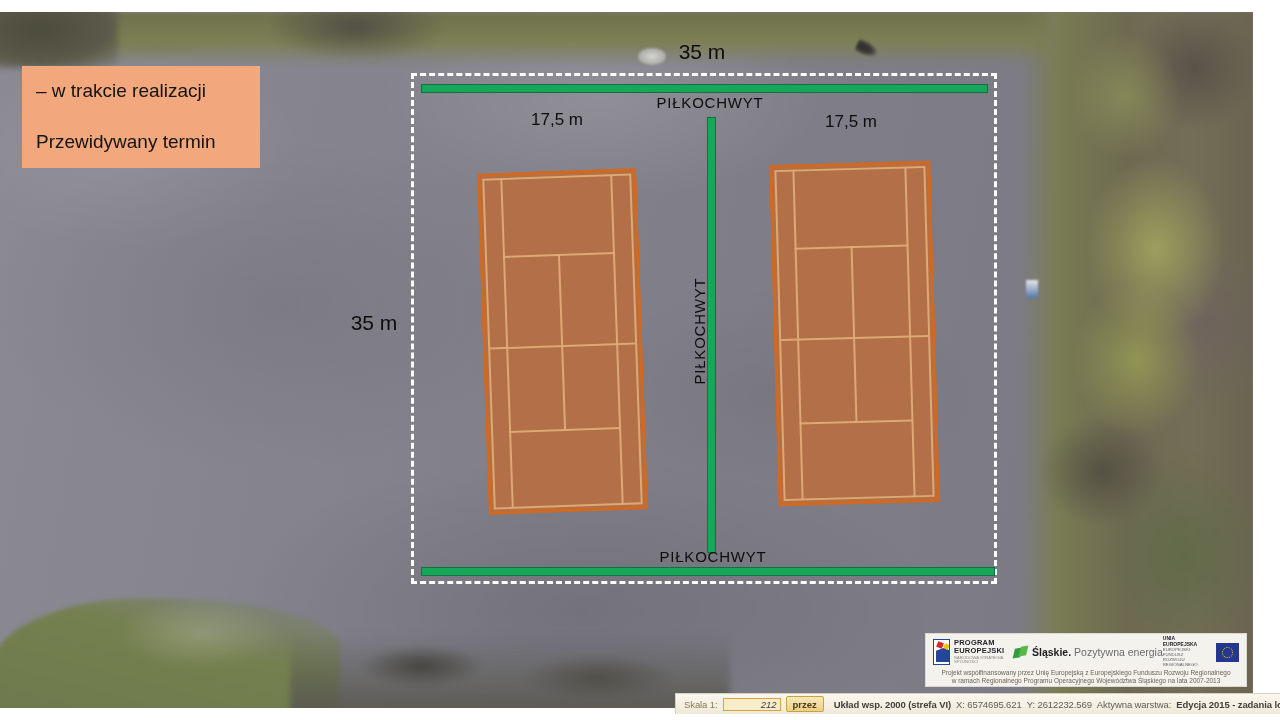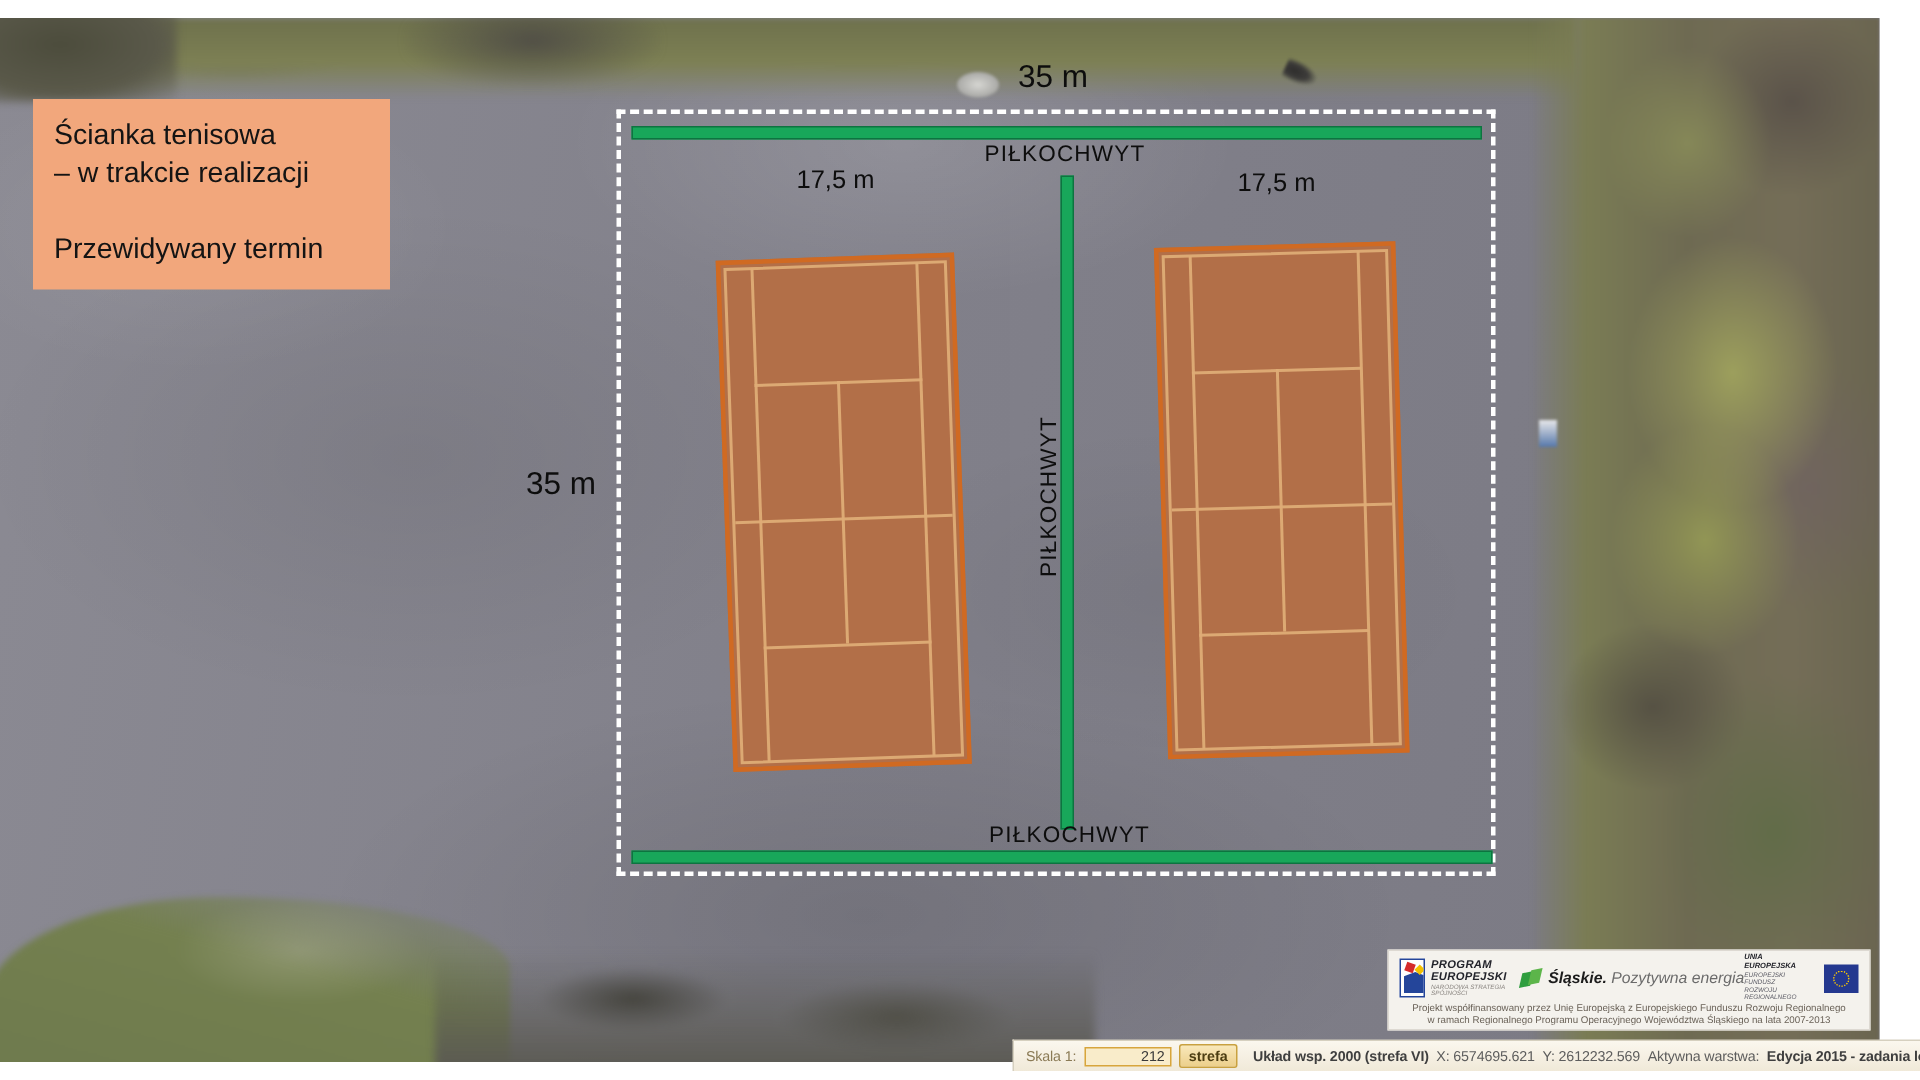--- a/index.html
+++ b/index.html
@@ -86,21 +86,21 @@
   .cl-sl{left:13%;top:3px;bottom:3px;width:2px;}
   .cl-sr{left:85%;top:3px;bottom:3px;width:2px;}
   .cl-st{left:13%;right:14%;top:24%;height:2px;}
   .cl-sb{left:13%;right:14%;top:76%;height:2px;}
   .cl-net{left:4px;right:4px;top:51%;height:2px;}
   .cl-c{left:49%;top:24%;height:52%;width:2px;}
 
   
   .banner{position:absolute;left:925px;top:633px;width:322px;height:54px;box-sizing:border-box;
     background:#f4f2ed;border:1px solid #ddd9d2;padding:3px 7px 0 7px;}
-  .banner-row{display:flex;align-items:center;justify-content:flex-end;height:30px;font-style:italic;}
+  .banner-row{display:flex;align-items:center;justify-content:flex-end;height:30px;}
   .logo-group{display:flex;align-items:center;gap:4px;}
   .nss-flag{position:relative;width:19px;height:24px;background:#fdfdfd;border:1px solid #24459a;overflow:hidden;}
   .nss-b{position:absolute;left:2px;bottom:2px;width:15px;height:14px;background:#24459a;
     clip-path:polygon(0 100%,100% 100%,100% 20%,50% 0,0 20%);}
   .nss-r{position:absolute;left:3px;top:2px;width:6px;height:6px;background:#d42a2a;transform:rotate(20deg);}
   .nss-y{position:absolute;left:10px;top:4px;width:5px;height:5px;background:#f3c000;transform:rotate(45deg);}
   .nss-text{display:flex;flex-direction:column;line-height:1.05;}
   .nss-title{font-size:7.5px;font-weight:bold;color:#23242b;letter-spacing:.2px;}
   .nss-sub{font-size:4.2px;color:#8a8populate580;color:#8a8580;margin-top:1px;}
   .leaf{position:relative;width:15px;height:15px;}
@@ -116,21 +116,21 @@
   .eu-ring{width:9px;height:9px;border:1.6px dotted #ffcc00;border-radius:50%;}
   .banner-note{text-align:center;font-size:6.5px;line-height:1.3;color:#6a6258;margin-top:2px;}
 
   
   .statusbar{position:absolute;left:675px;top:693px;width:605px;height:21px;box-sizing:border-box;
     display:flex;align-items:center;gap:5px;padding:0 4px 0 8px;overflow:hidden;white-space:nowrap;
     background:linear-gradient(#fbf7ee,#f0e9d8);border-top:1px solid #d6d0bf;border-left:1px solid #d6d0bf;
     font-size:9.5px;letter-spacing:-.1px;color:#5d5d5d;}
   .sb-label{color:#8a7a55;text-align:right;}
   .sb-input{width:58px;height:13px;box-sizing:border-box;background:#f9ecca;border:1px solid #d7a53d;
-    font-family:"Liberation Sans",sans-serif;font-size:9.5px;text-align:right;padding:0 3px;color:#3a3a3a;}
+    font-family:"Liberation Sans",sans-serif;font-size:9.5px;text-align:right;padding:0 3px;color:#3a3a3a;font-style:italic;}
   .sb-btn{height:16px;box-sizing:border-box;background:linear-gradient(#f9e8bb,#eccf8b);
     border:1px solid #c9a13f;border-radius:2px;padding:0 6px;font-family:"Liberation Sans",sans-serif;
     font-size:9.5px;font-weight:bold;color:#4c3d12;line-height:13px;}
   .sb-sep{width:1px;height:13px;background:#d0c9b5;}
   .sb-strong{font-weight:bold;color:#3f3f3f;}
   .sb-val{flex:0 0 auto;}
 </style>
 </head>
 <body>
 
@@ -144,21 +144,20 @@
     <div class="veg-bottom-left"></div>
     <div class="trees-bottom"></div>
     <div class="puddle"></div>
     <div class="person-marker"></div>
     <div class="object-marker"></div>
   </div>
 
   <div class="overlay">
 
     <div class="info-box">
-      <div class="info-line">Ścianka tenisowa</div>
       <div class="info-line">– w trakcie realizacji</div>
       <div class="info-line"></div>
       <div class="info-line">Przewidywany termin</div>
     </div>
 
     <div class="outline"></div>
 
     <div class="bar bar-top"></div>
     <div class="bar bar-bottom"></div>
     <div class="bar bar-vert"></div>
@@ -227,21 +226,21 @@
     </div>
     <div class="banner-note">
       <div>Projekt współfinansowany przez Unię Europejską z Europejskiego Funduszu Rozwoju Regionalnego</div>
       <div>w ramach Regionalnego Programu Operacyjnego Województwa Śląskiego na lata 2007-2013</div>
     </div>
   </div>
 
   <div class="statusbar">
     <span class="sb-label">Skala 1:</span>
     <input class="sb-input" value="212" style="">
-    <button class="sb-btn">strefa</button>
+    <button class="sb-btn">przez</button>
     <span class="sb-sep"></span>
     <span class="sb-strong sb-val">Układ wsp. 2000 (strefa VI)</span>
     <span class="sb-val">X: 6574695.621</span>
     <span class="sb-val">Y: 2612232.569</span>
     <span class="sb-val">Aktywna warstwa:</span>
     <span class="sb-strong sb-val">Edycja 2015 - zadania lokaln</span>
   </div>
 
 </div>
 

